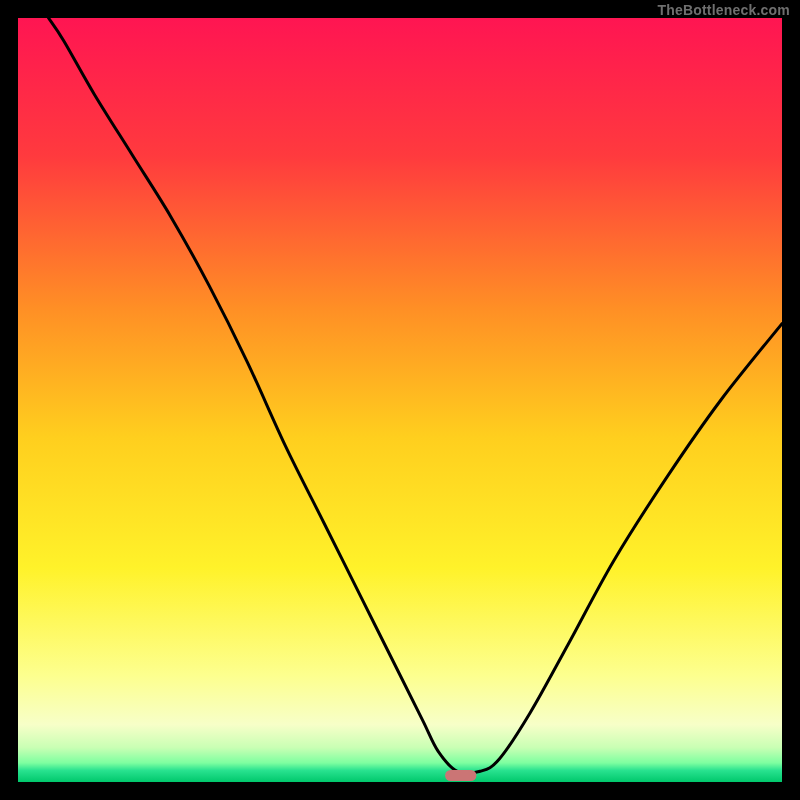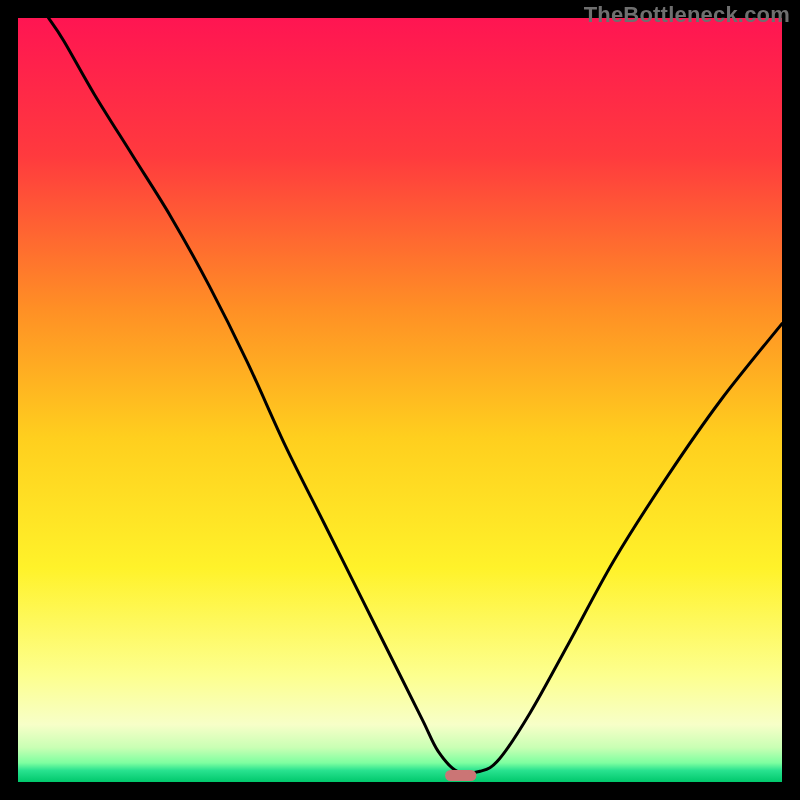--- a/index.html
+++ b/index.html
@@ -15,21 +15,21 @@
     position: relative;
     width: 800px;
     height: 800px;
     background: #000;
   }
   .watermark {
     position: absolute;
     top: 2px;
     right: 10px;
     color: #6f6f6f;
-    font-size: 22px;
+    font-size: 14px;
     font-weight: 600;
     letter-spacing: 0.2px;
     z-index: 5;
     user-select: none;
   }
   svg.plot {
     position: absolute;
     left: 18px;
     top: 18px;
     width: 764px;

